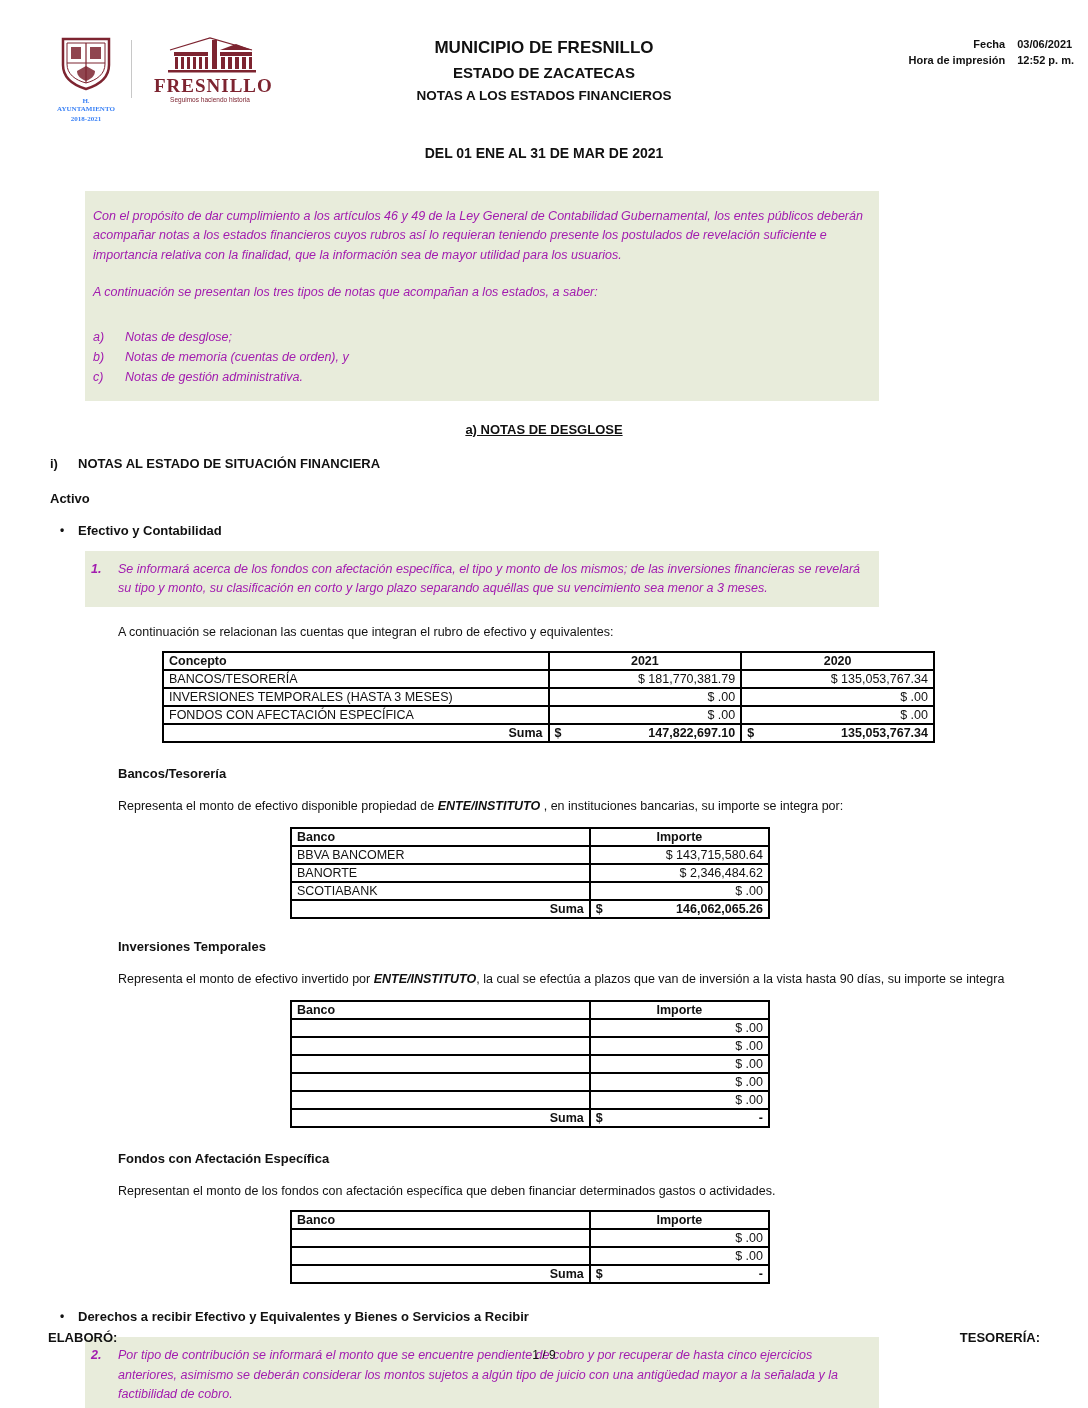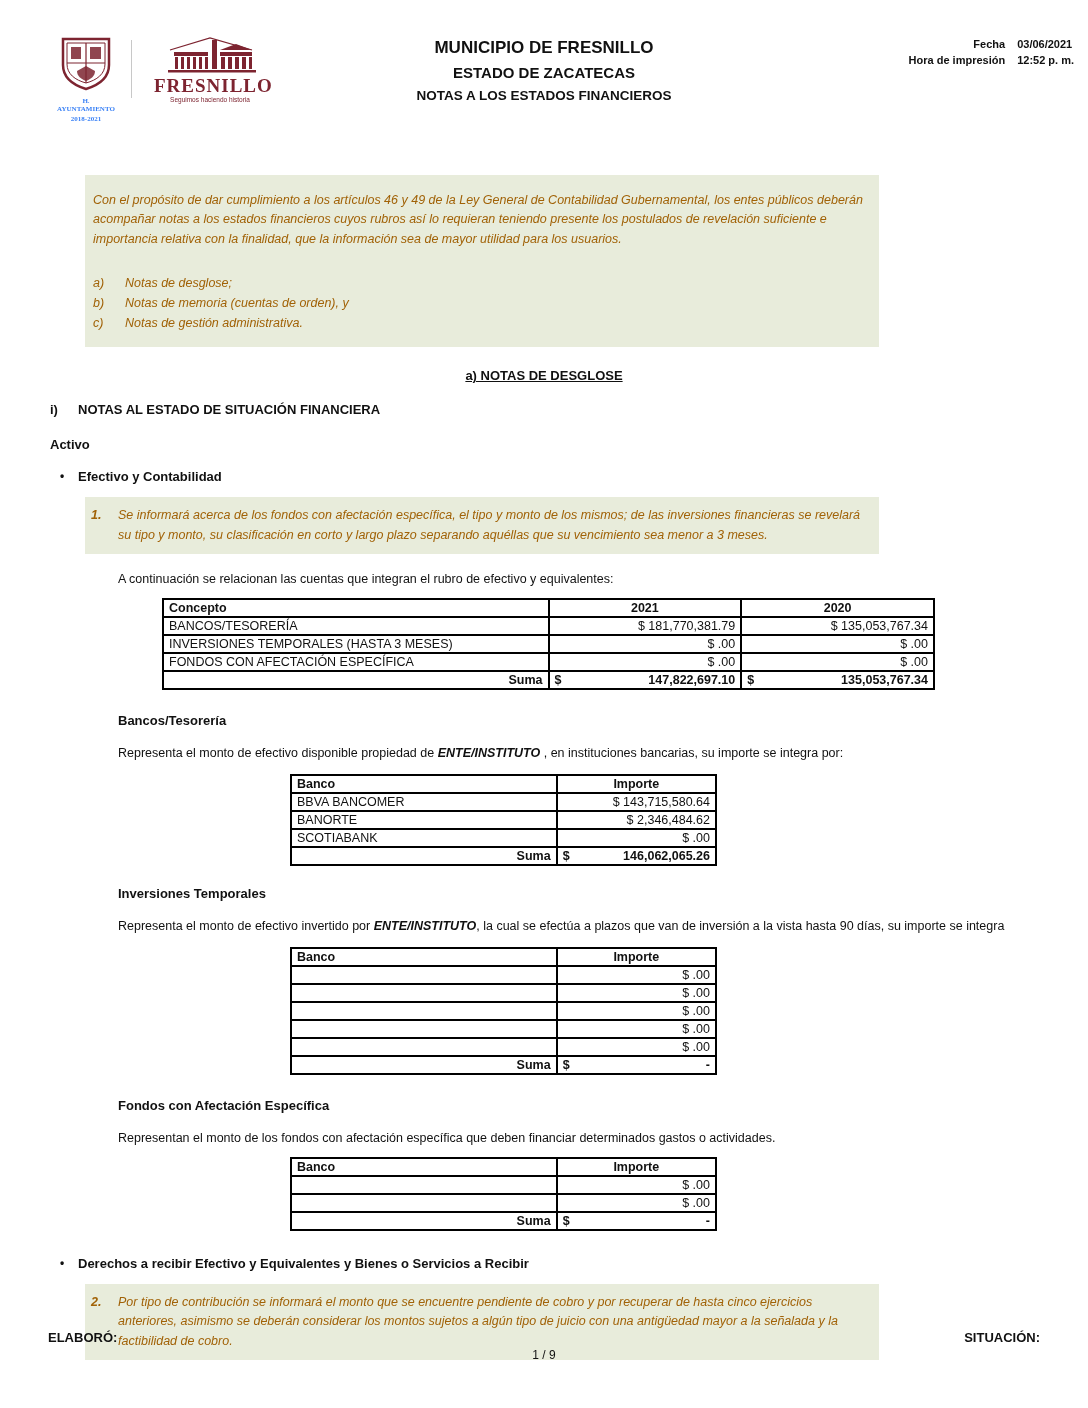--- a/index.html
+++ b/index.html
@@ -24,21 +24,21 @@
   .header-center { position:absolute; top:38px; left:0; right:0; text-align:center; }
   .title-1 { font-size:17px; font-weight:bold; }
   .title-2 { font-size:15px; font-weight:bold; margin-top:6px; }
   .title-3 { font-size:13.5px; font-weight:bold; margin-top:7px; }
   .print-info { position:absolute; top:38px; right:14px; display:grid; grid-template-columns:auto auto; column-gap:12px; row-gap:4px; font-size:11px; font-weight:bold; }
   .print-info .lbl { text-align:right; }
   .print-info .val { text-align:left; }
   
   .content { position:absolute; top:145px; left:48px; right:48px; }
   .period-title { text-align:center; font-weight:bold; font-size:14px; }
-  .greenbox { background:#e8ecdb; margin-left:37px; width:794px; color:#a16207; }
+  .greenbox { background:#e8ecdb; margin-left:37px; width:794px; color:#a21caf; }
   .gb1 { margin-top:30px; padding:16px 14px 14px 8px; }
   .gb-p { font-style:italic; font-size:12.5px; line-height:1.55; }
   .gb-p2 { margin-top:18px; }
   .gb-list { margin-top:24px; }
   .gb-li { display:flex; font-style:italic; font-size:12.5px; line-height:1.6; }
   .gb-li .marker { width:32px; flex:none; }
   .center-heading { text-align:center; font-weight:bold; font-size:13px; margin-top:21px;text-decoration:underline; }
   .roman-row { display:flex; font-weight:bold; font-size:13px; margin-top:19px; }
   .roman-row .marker { width:28px; flex:none; margin-left:2px; }
   .plain-heading { font-weight:bold; font-size:13px; margin-top:20px; margin-left:2px; }
@@ -49,21 +49,21 @@
   .gb-note .txt { font-style:italic; font-size:12.5px; line-height:1.55; }
   .body-text { font-size:12.5px; margin-left:70px; margin-top:18px; }
   .ente { font-weight:bold; font-style:italic; }
   
   table { border-collapse:collapse; font-size:12.5px; }
   td, th { border:2px solid #000; padding:1px 5px; height:17px; vertical-align:middle; }
   .tbl-concepto { margin-left:114px; margin-top:12px; width:773px; }
   .tbl-concepto .c1 { width:50%; }
   .tbl-concepto .c2 { width:25%; }
   .tbl-concepto .c3 { width:25%; }
-  .tbl-bank { margin-left:242px; width:427px; }
+  .tbl-bank { margin-left:242px; width:480px; }
   .tbl-bank .c1 { width:62.5%; }
   .tbl-bank .c2 { width:37.5%; }
   th.left { text-align:left; font-size:12.5px; }
   th.center { text-align:center; }
   td.right { text-align:right; }
   td.sum-label { text-align:right; font-weight:bold; }
   .moneycell { display:flex; justify-content:space-between; font-weight:bold; }
   .mt14 { margin-top:14px; }
   .mt12 { margin-top:12px; }
   
@@ -128,23 +128,25 @@
 
   <div class="print-info">
     <div class="lbl">Fecha</div>
     <div class="val">03/06/2021</div>
     <div class="lbl">Hora de impresión</div>
     <div class="val">12:52 p. m.</div>
   </div>
 
   <div class="content">
 
+    <div class="period-title">DEL 01 ENE AL 31 DE MAR DE 2021</div>
 
     <div class="greenbox gb1">
       <div class="gb-p">Con el propósito de dar cumplimiento a los artículos 46 y 49 de la Ley General de Contabilidad Gubernamental, los entes públicos deberán acompañar notas a los estados financieros cuyos rubros así lo requieran teniendo presente los postulados de revelación suficiente e importancia relativa con la finalidad, que la información sea de mayor utilidad para los usuarios.</div>
+      <div class="gb-p gb-p2">A continuación se presentan los tres tipos de notas que acompañan a los estados, a saber:</div>
       <div class="gb-list">
         <div class="gb-li">
           <span class="marker">a)</span>
           <span>Notas de desglose;</span>
         </div>
         <div class="gb-li">
           <span class="marker">b)</span>
           <span>Notas de memoria (cuentas de orden), y</span>
         </div>
         <div class="gb-li">
@@ -324,16 +326,16 @@
     </div>
 
     <div class="greenbox gb-note">
       <span class="num">2.</span>
       <span class="txt">Por tipo de contribución se informará el monto que se encuentre pendiente de cobro y por recuperar de hasta cinco ejercicios anteriores, asimismo se deberán considerar los montos sujetos a algún tipo de juicio con una antigüedad mayor a la señalada y la factibilidad de cobro.</span>
     </div>
 
   </div>
 
   <div class="footer-elaboro">ELABORÓ:</div>
-  <div class="footer-autorizo">SITUACIÓN:</div>
+  <div class="footer-autorizo">TESORERÍA:</div>
   <div class="footer-page">1 / 9</div>
 
 </div>
 
 </body></html>

